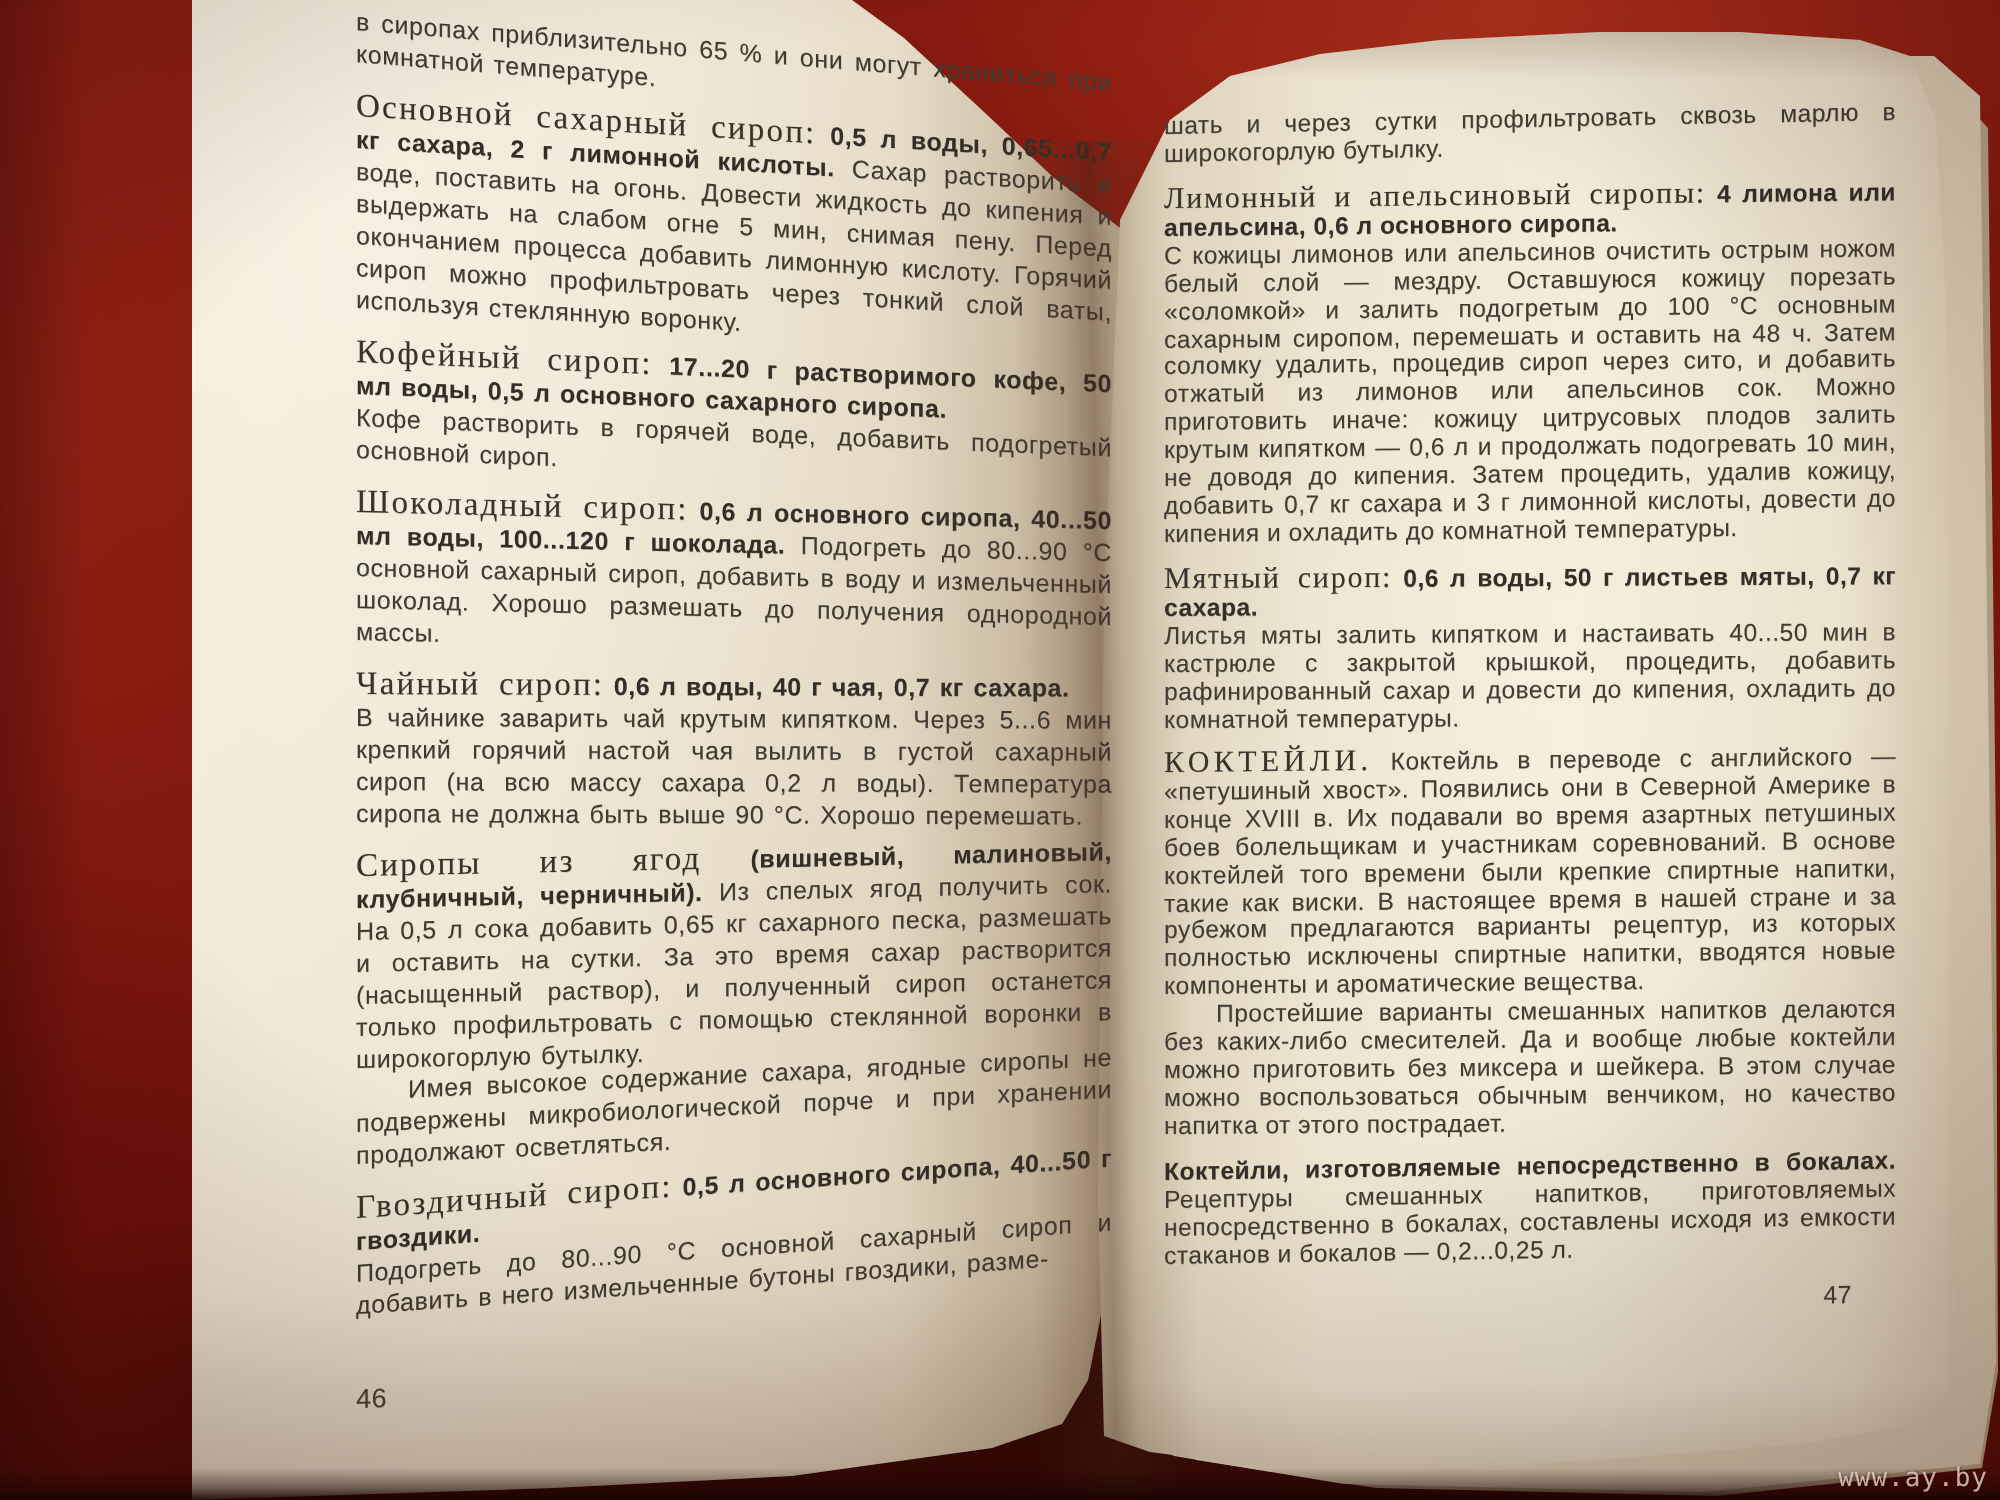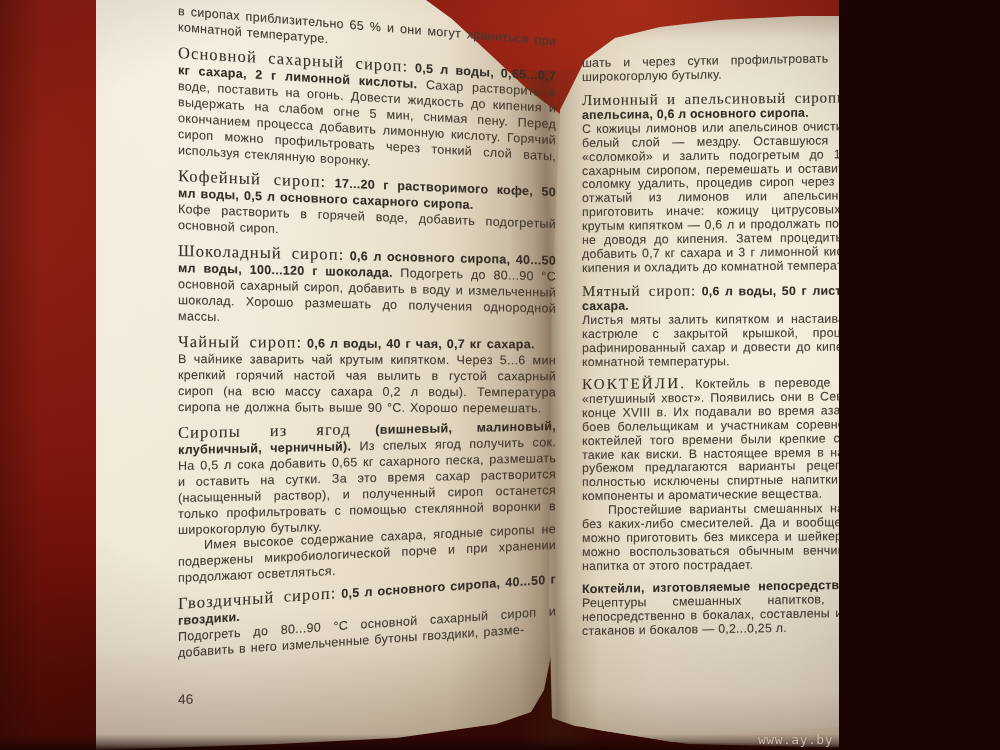--- a/index.html
+++ b/index.html
@@ -1,17 +1,17 @@
 <!DOCTYPE html>
 <html><head>
 <meta charset="utf-8">
 <style>
   html,body{margin:0;padding:0;background:#1a0503;}
   .scene{
-    position:relative;width:839px;height:750px;overflow:hidden;
+    position:relative;width:1000px;height:750px;overflow:hidden;
     font-family:"Liberation Sans","DejaVu Sans",sans-serif;
     background:
       radial-gradient(ellipse 430px 280px at 76% 0%, rgba(208,66,38,.55), transparent 70%),
       radial-gradient(ellipse 500px 520px at 0% 28%, rgba(172,52,30,.32), transparent 70%),
       radial-gradient(ellipse 950px 430px at 50% 110%, rgba(24,3,2,.78), transparent 68%),
       linear-gradient(180deg,#84190f 0%,#7c150c 55%,#5e0d07 100%);
   }
   .book-shadow{position:absolute;left:50px;top:630px;width:920px;height:130px;
     background:radial-gradient(ellipse at 50% 45%, rgba(28,5,3,.55), transparent 70%);}
   

